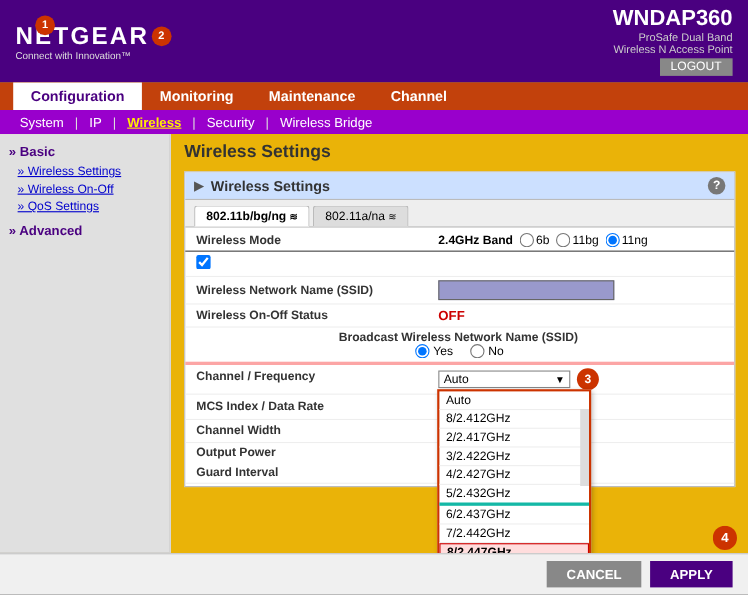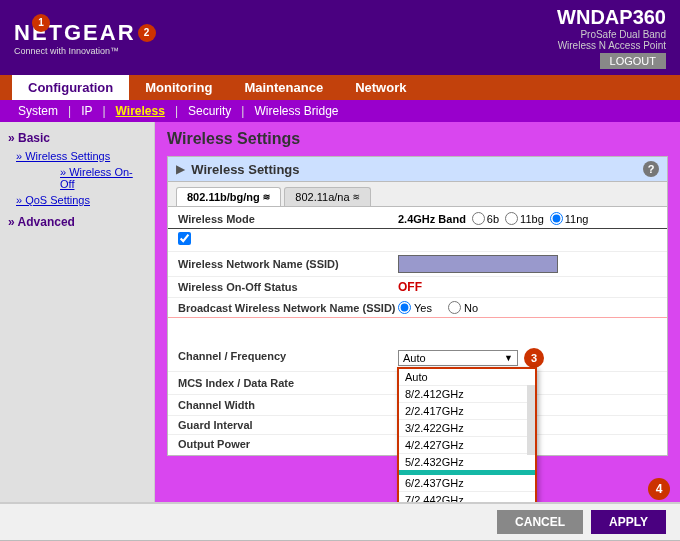--- a/index.html
+++ b/index.html
@@ -27,46 +27,46 @@
     <div style="color:#ccc; font-size:10px;">ProSafe Dual Band</div>
     <div style="color:#ccc; font-size:10px;">Wireless N Access Point</div>
     <button style="background:#888; color:#fff; border:none; padding:2px 10px; font-size:11px; cursor:pointer; margin-top:2px;">LOGOUT</button>
   </div>
 </div>
 
 <div style="background:#c2410c; display:flex; padding:0 12px;">
   <div style="background:#fff; color:#4a0080; padding:5px 16px; font-size:13px; font-weight:bold; cursor:pointer;">Configuration</div>
   <div style="color:#fff; padding:5px 16px; font-size:13px; font-weight:bold; cursor:pointer;">Monitoring</div>
   <div style="color:#fff; padding:5px 16px; font-size:13px; font-weight:bold; cursor:pointer;">Maintenance</div>
-  <div style="color:#fff; padding:5px 16px; font-size:13px; font-weight:bold; cursor:pointer;">Network</div>
+  <div style="color:#fff; padding:5px 16px; font-size:13px; font-weight:bold; cursor:pointer;">Channel</div>
 </div>
 
 <div style="background:#9900cc; display:flex; align-items:center; padding:2px 10px; gap:2px;">
   <span style="color:#fff; padding:2px 8px; font-size:12px; cursor:pointer;">System</span>
   <span style="color:#ddd;">|</span>
   <span style="color:#fff; padding:2px 8px; font-size:12px; cursor:pointer;">IP</span>
   <span style="color:#ddd;">|</span>
   <span style="color:#ffee00; padding:2px 8px; font-size:12px; cursor:pointer; text-decoration:underline; font-weight:bold;">Wireless</span>
   <span style="color:#ddd;">|</span>
   <span style="color:#fff; padding:2px 8px; font-size:12px; cursor:pointer;">Security</span>
   <span style="color:#ddd;">|</span>
   <span style="color:#fff; padding:2px 8px; font-size:12px; cursor:pointer;">Wireless Bridge</span>
 </div>
 
 <div style="display:flex; height:380px; background:#e8e8e8;justify-content:flex-end;">
 
   <div style="width:155px; background:#e0e0e0; border-right:1px solid #ccc; padding:6px 0; flex-shrink:0;">
     <div style="padding:3px 8px; font-weight:bold; color:#4a0080; font-size:12px; cursor:pointer;">» Basic</div>
     <div style="padding:2px 8px 2px 16px; color:#0000cc; font-size:11px; cursor:pointer; text-decoration:underline;">» Wireless Settings</div>
-    <div style="padding:2px 8px 2px 16px; color:#0000cc; font-size:11px; cursor:pointer; text-decoration:underline;margin-left:44px;">» Wireless On-Off</div>
+    <div style="padding:2px 8px 2px 16px; color:#0000cc; font-size:11px; cursor:pointer; text-decoration:underline;">» Wireless On-Off</div>
     <div style="padding:2px 8px 2px 16px; color:#0000cc; font-size:11px; cursor:pointer; text-decoration:underline;">» QoS Settings</div>
     <div style="padding:3px 8px; font-weight:bold; color:#4a0080; font-size:12px; cursor:pointer; margin-top:4px;">» Advanced</div>
   </div>
 
-  <div style="flex:1; padding:8px 12px; overflow:auto; background:#d946ef;">
+  <div style="flex:1; padding:8px 12px; overflow:auto; background:#eab308;">
     <div style="font-size:16px; font-weight:bold; color:#333; margin-bottom:8px;">Wireless Settings</div>
 
     <div style="background:#fff; border:1px solid #bbb;">
 
       <div style="background:#cce0ff; padding:4px 8px; display:flex; align-items:center; justify-content:space-between; border-bottom:1px solid #bbb;">
         <div style="display:flex; align-items:center; gap:6px;">
           <span style="color:#555; cursor:pointer;">▶</span>
           <span style="font-weight:bold; font-size:13px; color:#333;">Wireless Settings</span>
         </div>
         <div style="width:16px; height:16px; border-radius:50%; background:#777; color:#fff; text-align:center; line-height:16px; font-size:11px; font-weight:bold; cursor:pointer;">?</div>
@@ -115,56 +115,56 @@
           <div>
             <input type="text" style="width: 160px; height: 18px; background: rgb(153, 153, 204); border: 1px solid rgb(102, 102, 102);">
           </div>
         </div>
 
         <div style="display:flex; align-items:center; padding:3px 10px; border-bottom:1px solid #eee;">
           <div style="width:220px; font-weight:bold; font-size:11px; color:#333;">Wireless On-Off Status</div>
           <div style="color:#cc0000; font-weight:bold; font-size:12px;">OFF</div>
         </div>
 
-        <div style="display:flex; align-items:center; padding:3px 10px; border-bottom:1px solid #fca5a5;">
+        <div style="display:flex; align-items:center; padding:3px 10px; border-bottom:3px solid #fca5a5;flex-direction:column;">
           <div style="width:220px; font-weight:bold; font-size:11px; color:#333;">Broadcast Wireless Network Name (SSID)</div>
           <div style="display:flex; gap:16px; align-items:center; font-size:11px;">
             <label style="display:flex; align-items:center; gap:3px; cursor:pointer;">
               <input type="radio" name="broadcast" checked="" style="">
               <span>Yes</span>
             </label>
             <label style="display:flex; align-items:center; gap:3px; cursor:pointer;">
               <input type="radio" name="broadcast" style="">
               <span>No</span>
             </label>
           </div>
         </div>
 
-        <div style="display:flex; align-items:flex-start; padding:3px 10px; border-bottom:1px solid #eee; position:relative;margin-top:27px;">
+        <div style="display:flex; align-items:flex-start; padding:3px 10px; border-bottom:1px solid #eee; position:relative;">
           <div style="width:220px; font-weight:bold; font-size:11px; color:#333; padding-top:2px;">Channel / Frequency</div>
           <div style="display:flex; align-items:center; gap:6px;">
 
             <div style="display:flex; align-items:center; border:1px solid #888; background:#fff; width:120px; padding:1px 4px; cursor:pointer; font-size:11px;">
               <span style="flex:1;">Auto</span>
               <span style="font-size:9px;">▼</span>
             </div>
 
             <span style="width:20px; height:20px; border-radius:50%; background:#cc3300; color:#fff; font-size:11px; font-weight:bold; display:inline-flex; align-items:center; justify-content:center;">3</span>
           </div>
 
           <div style="position:absolute; top:22px; left:229px; width:140px; background:#fff; border:2px solid #cc3300; z-index:100; box-shadow:2px 2px 5px rgba(0,0,0,0.3);">
             <div style="padding:2px 6px; font-size:11px; cursor:pointer; border-bottom:1px solid #eee;">Auto</div>
             <div style="padding:2px 6px; font-size:11px; cursor:pointer; border-bottom:1px solid #eee; display:flex; align-items:center; justify-content:space-between;">
               <span>8/2.412GHz</span>
               <span style="width:8px; background:#ddd; height:70px; position:absolute; right:0; top:16px;"></span>
             </div>
             <div style="padding:2px 6px; font-size:11px; cursor:pointer; border-bottom:1px solid #eee;">2/2.417GHz</div>
             <div style="padding:2px 6px; font-size:11px; cursor:pointer; border-bottom:1px solid #eee;">3/2.422GHz</div>
             <div style="padding:2px 6px; font-size:11px; cursor:pointer; border-bottom:1px solid #eee;">4/2.427GHz</div>
-            <div style="padding:2px 6px; font-size:11px; cursor:pointer; border-bottom:5px solid #14b8a6;">5/2.432GHz</div>
+            <div style="padding:2px 6px; font-size:11px; cursor:pointer; border-bottom:3px solid #14b8a6;">5/2.432GHz</div>
             <div style="padding:2px 6px; font-size:11px; cursor:pointer; border-bottom:1px solid #eee;">6/2.437GHz</div>
             <div style="padding:2px 6px; font-size:11px; cursor:pointer; border-bottom:1px solid #eee;">7/2.442GHz</div>
             <div style="padding:2px 6px; font-size:11px; cursor:pointer; border-bottom:1px solid #eee; background:#ffdddd; border:1px solid #cc0000; font-weight:bold;">8/2.447GHz</div>
             <div style="padding:2px 6px; font-size:11px; cursor:pointer; border-bottom:1px solid #eee;">9/2.432GHz</div>
 
           </div>
         </div>
 
         <div style="display:flex; align-items:center; padding:3px 10px; border-bottom:1px solid #eee;">
           <div style="width:220px; font-weight:bold; font-size:11px; color:#333;">MCS Index / Data Rate</div>
@@ -175,30 +175,30 @@
         </div>
 
         <div style="display:flex; align-items:center; padding:3px 10px; border-bottom:1px solid #eee;">
           <div style="width:220px; font-weight:bold; font-size:11px; color:#333;">Channel Width</div>
           <div style="display:flex; align-items:center; border:1px solid #888; background:#fff; width:120px; padding:1px 4px; cursor:pointer; font-size:11px;">
             <span style="flex:1;"></span>
             <span style="font-size:9px;">▼</span>
           </div>
         </div>
 
-        <div style="display:flex; align-items:center; padding:3px 10px; border-bottom:1px solid #eee;">
-          <div style="width:220px; font-weight:bold; font-size:11px; color:#333;">Guard Interval</div>
-          <div style="font-size:11px;"></div>
-        </div>
-
         <div style="display:flex; align-items:center; padding:3px 10px;">
           <div style="width:220px; font-weight:bold; font-size:11px; color:#333;">Output Power</div>
           <div style="font-size:11px;"></div>
         </div>
 
+        <div style="display:flex; align-items:center; padding:3px 10px; border-bottom:1px solid #eee;">
+          <div style="width:220px; font-weight:bold; font-size:11px; color:#333;">Guard Interval</div>
+          <div style="font-size:11px;"></div>
+        </div>
+
       </div>
     </div>
   </div>
 </div>
 
 <div style="background:#f0f0f0; border-top:2px solid #ccc; display:flex; justify-content:flex-end; align-items:center; padding:5px 14px; gap:8px; height:38px; position:relative;">
 
   <span style="position:absolute; right:10px; bottom:40px; width:22px; height:22px; border-radius:50%; background:#cc3300; color:#fff; font-size:12px; font-weight:bold; display:inline-flex; align-items:center; justify-content:center;">4</span>
   <button style="background:#888; color:#fff; border:none; padding:5px 18px; font-size:12px; font-weight:bold; cursor:pointer;">CANCEL</button>
   <button style="background:#4a0080; color:#fff; border:none; padding:5px 18px; font-size:12px; font-weight:bold; cursor:pointer;">APPLY</button>

